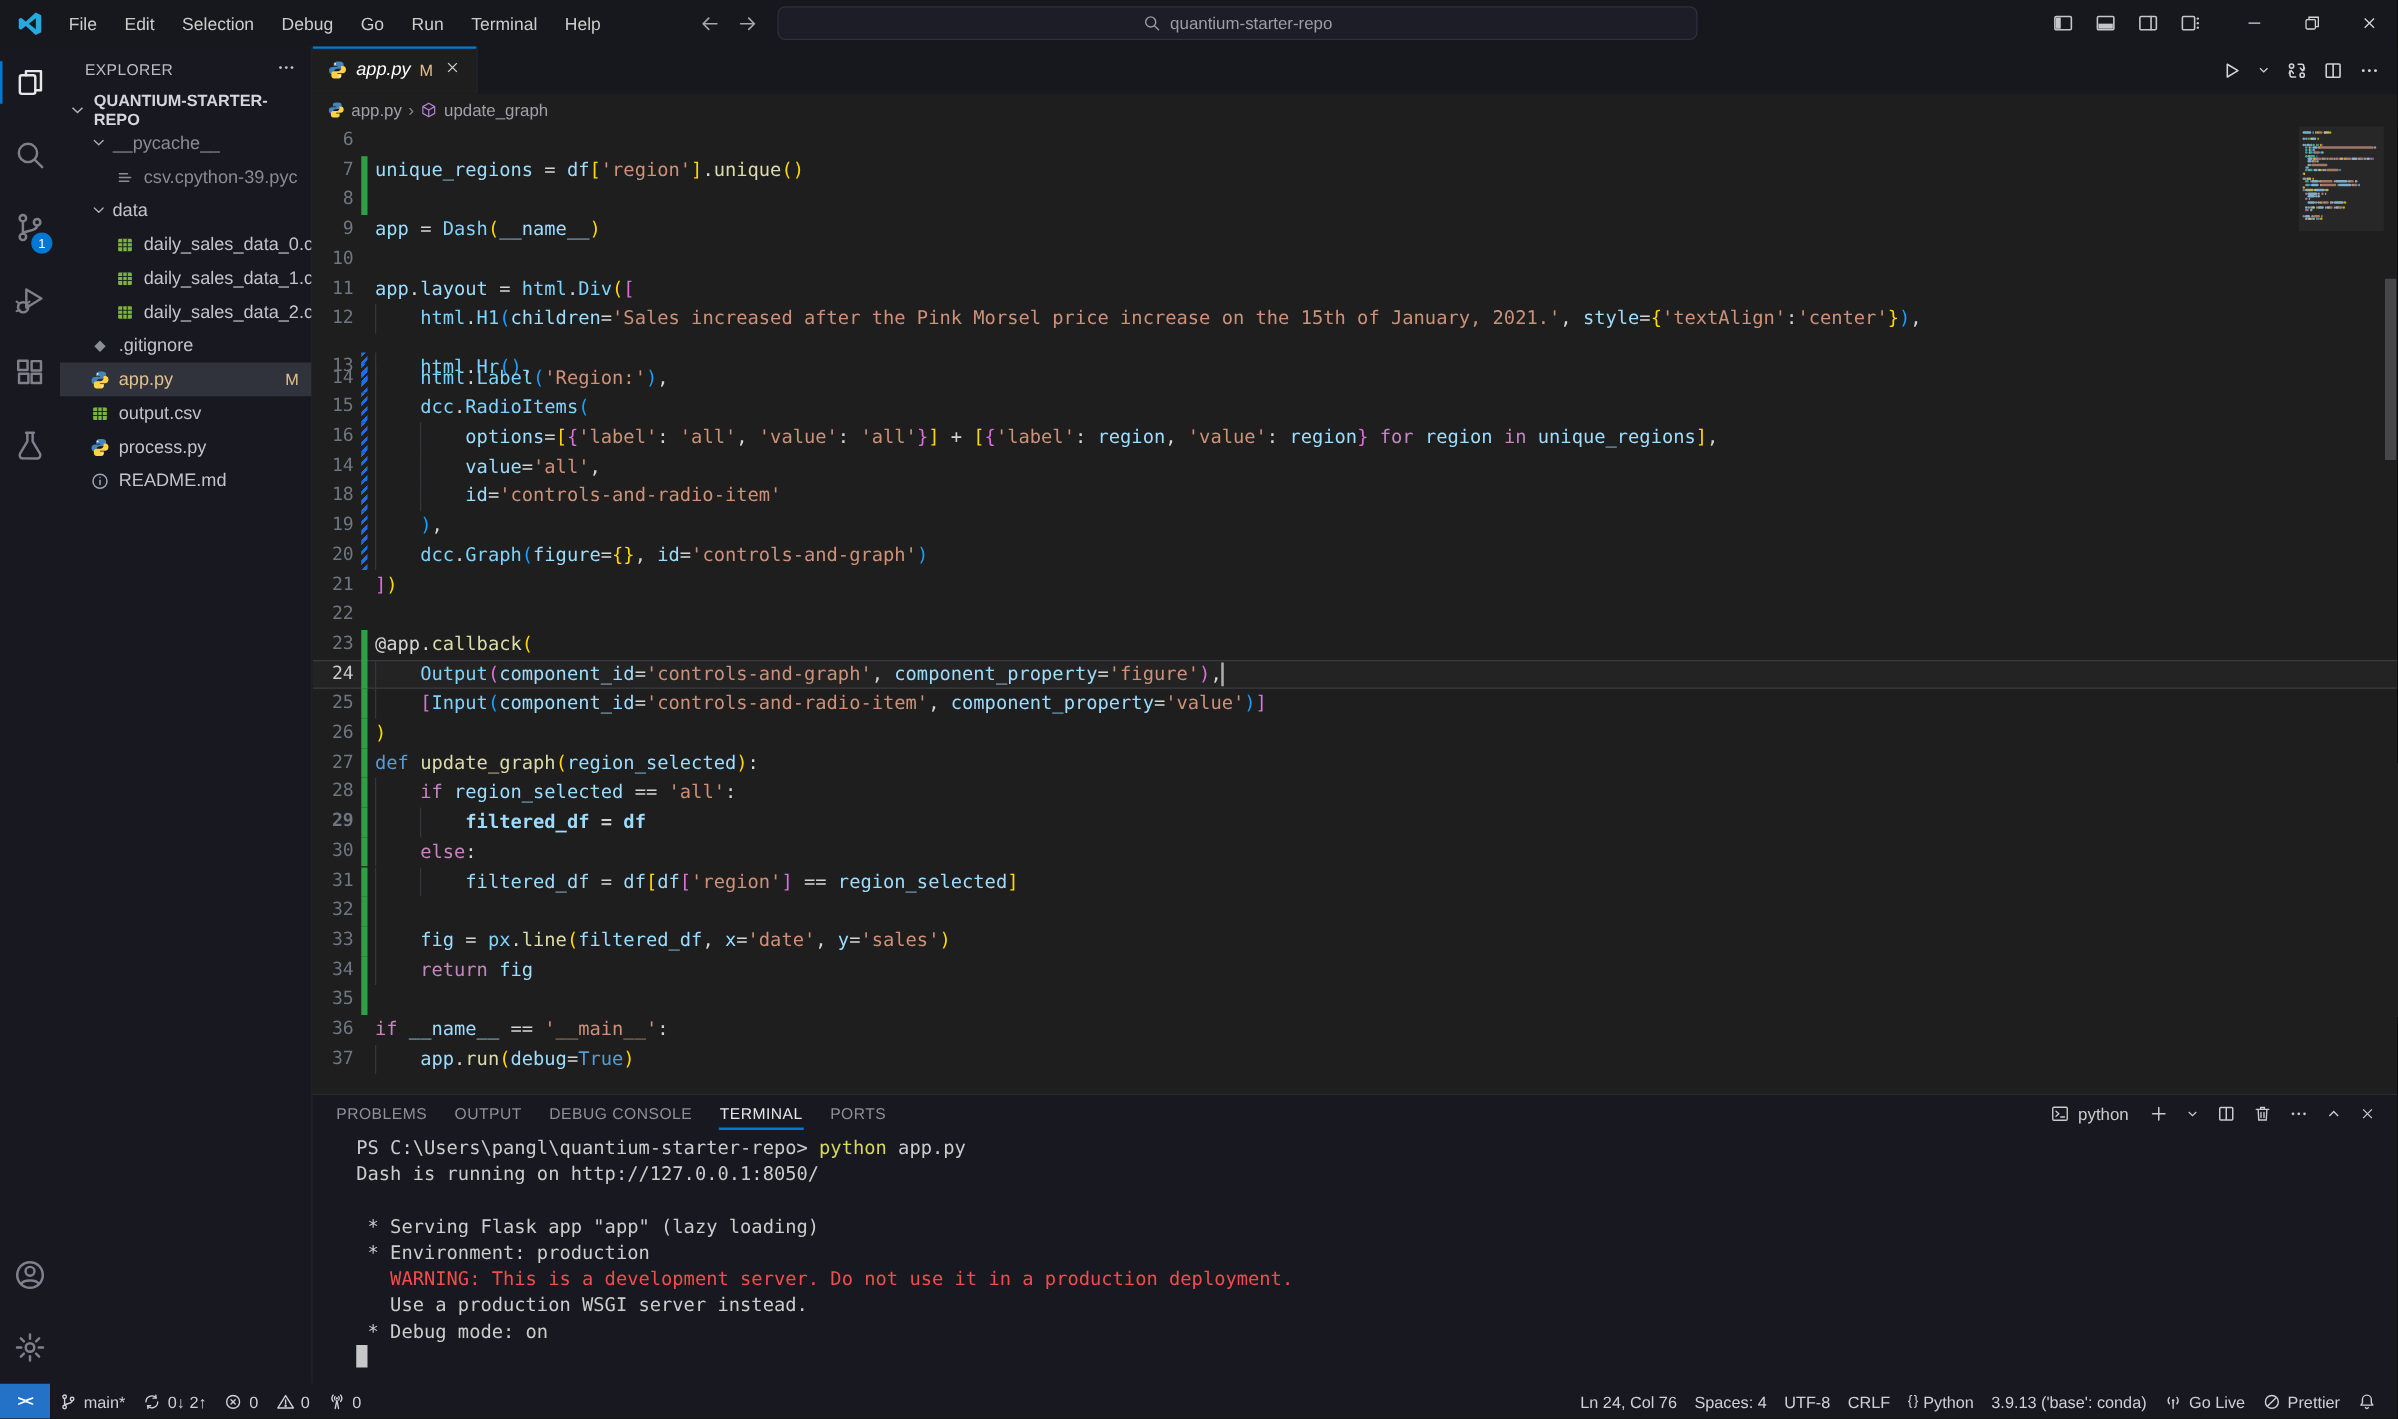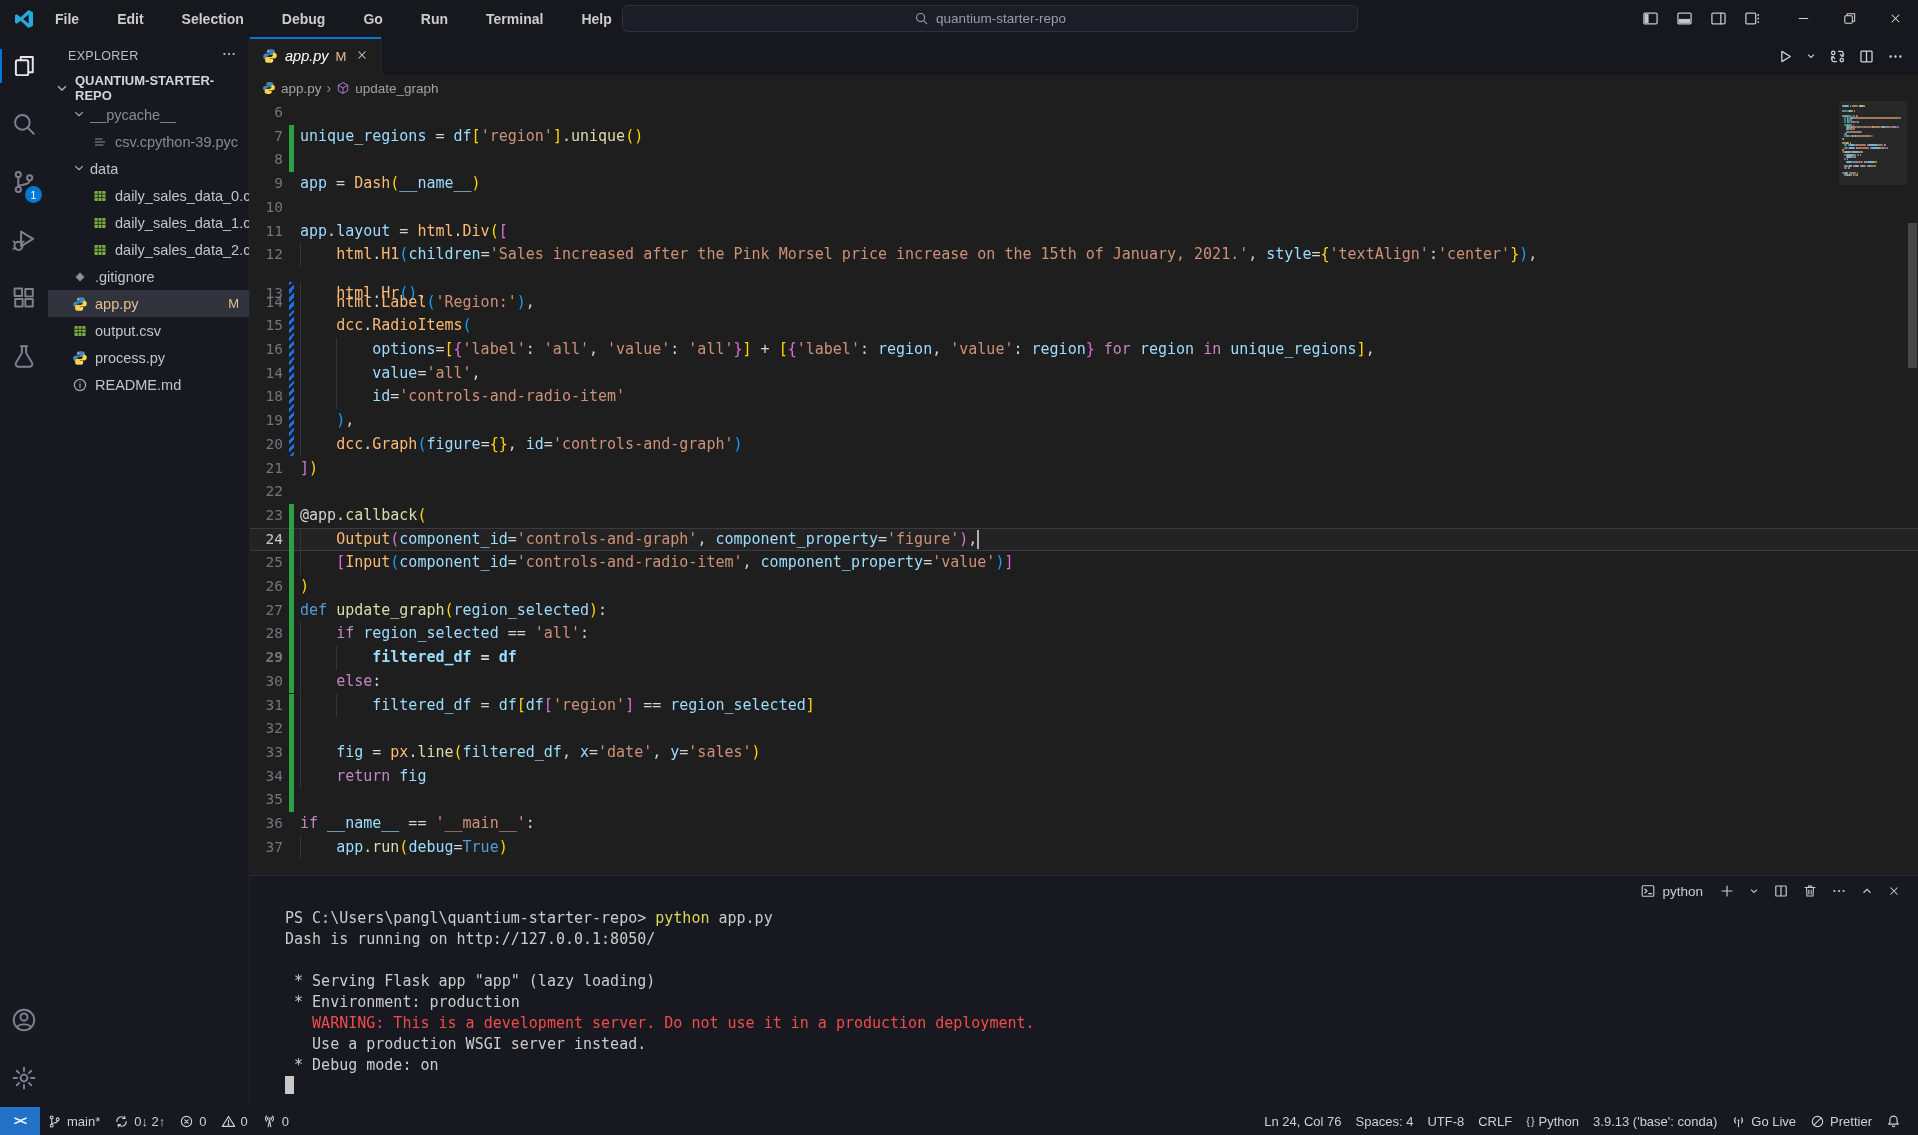--- a/index.html
+++ b/index.html
@@ -3,21 +3,21 @@
 <meta charset="utf-8">
 <style>
   * { margin:0; padding:0; box-sizing:border-box; }
   html,body { background:#000; }
   body { font-family:"Liberation Sans", sans-serif; }
   .window { position:relative; width:1918px; height:1135px; background:#1e1e1e; overflow:hidden; color:#cccccc; }
 
   
   .titlebar { position:absolute; top:0; left:0; right:0; height:37px; background:#17171e; display:flex; align-items:center; z-index:30; }
   .tb-logo { width:20px; height:20px; margin:0 12px 0 14px; flex:0 0 auto; }
-  .menubar { display:flex; gap:20px;font-weight:bold; }
+  .menubar { display:flex; gap:4px; }
   .menu-item { padding:4px 9px; font-size:14px; color:#cccccc; border-radius:5px; cursor:default; }
   .nav-arrows { display:flex; gap:14px; margin-left:70px; color:#b8b8b8; }
   .nav-arrows .icon16 { opacity:.9; }
   .searchbox { position:absolute; left:622px; top:5px; width:736px; height:27px; background:#1d1d27; border:1px solid #31313d; border-radius:6px; display:flex; align-items:center; justify-content:center; gap:6px; color:#9d9da6; font-size:13.5px; }
   .tb-right { position:absolute; right:0; top:0; height:37px; display:flex; align-items:center; }
   .layout-icons { display:flex; gap:6px; margin-right:14px; color:#c5c5cc; }
   .layout-icons .tbtn { width:28px; height:26px; display:flex; align-items:center; justify-content:center; border-radius:5px; }
   .win-controls { display:flex; height:37px; }
   .win-btn { width:46px; height:37px; display:flex; align-items:center; justify-content:center; color:#d6d6d6; }
 
@@ -66,21 +66,21 @@
   .cl { position:absolute; left:0; right:0; height:23.7px; line-height:23.7px; white-space:pre; }
   .cl .lnum { position:absolute; left:0; width:33px; text-align:right; color:#6e7681; font-size:14.5px; }
   .cl.cur .lnum { color:#c9c9c9; }
   .cl.cur { background:rgba(90,90,95,.09); box-shadow:inset 0 1px 0 #3a3a40, inset 0 -1px 0 #3a3a40; }
   .gitbar { position:absolute; left:39px; top:0; bottom:0; width:5px; }
   .git-add { background:#2ea043; }
   .git-mod { background:repeating-linear-gradient(135deg,#1f6feb 0 2.5px,rgba(0,0,0,0) 2.5px 5.5px); }
   .guide { position:absolute; top:0; bottom:0; width:1px; background:#35353b; }
   .codetext { position:absolute; left:50px; }
   .tk-k { color:#C586C0; } .tk-d { color:#569CD6; } .tk-f { color:#DCDCAA; }
-  .tk-c { color:#fdba74; } .tk-s { color:#CE9178; } .tk-v { color:#9CDCFE; }
+  .tk-c { color:#7dd3fc; } .tk-s { color:#CE9178; } .tk-v { color:#9CDCFE; }
   .tk-t { color:#D4D4D4; } .tk-b1 { color:#FFD700; } .tk-b2 { color:#DA70D6; } .tk-b3 { color:#179FFF; }
   .cursor-caret { position:absolute; width:1.5px; height:19px; top:2px; background:#aeafad; }
   .minimap { position:absolute; right:14px; top:2px; width:62px; height:80px; }
   .minimap-inner { position:absolute; inset:0; }
   .mm-seg { position:absolute; height:2px; border-radius:1px; opacity:.75; }
   .mm-slider { position:absolute; inset:-2px -3px; background:rgba(255,255,255,.045); }
   .vscroll { position:absolute; right:1px; top:122px; width:9px; height:145px; background:rgba(140,140,145,.38); }
 
   
   .panel { position:absolute; left:0; right:0; bottom:0; height:232px; background:#181820; border-top:1px solid #2a2a33; }
@@ -646,20 +646,27 @@
             <span class="mm-seg" style="top: 71.3px; left: 10.84px; width: 1.5px; background: rgb(187, 187, 187);"></span>
             <span class="mm-seg" style="top: 71.3px; left: 11.76px; width: 2.08px; background: rgb(86, 156, 214);"></span>
             <span class="mm-seg" style="top: 71.3px; left: 14.24px; width: 1.5px; background: rgb(255, 215, 0);"></span>
           </div>
       </div>
       <div class="vscroll"></div>
     </div>
 
     <div class="panel">
       <div class="panel-header">
+        <div class="panel-tabs" id="panel-tabs">
+            <div class="ptab">PROBLEMS</div>
+            <div class="ptab">OUTPUT</div>
+            <div class="ptab">DEBUG CONSOLE</div>
+            <div class="ptab active">TERMINAL</div>
+            <div class="ptab">PORTS</div>
+          </div>
         <div class="panel-actions">
           <span class="term-label">
             <span class="icon16">
                 <svg viewBox="0 0 16 16" width="16" height="16" fill="none" stroke="currentColor" stroke-width="1.1">
                   <rect x="2.2" y="2.8" width="11.6" height="10.4" rx="1"></rect>
                   <path d="M4.8 6l2.3 2-2.3 2M8.6 10.6h3" stroke-linecap="round" stroke-linejoin="round"></path>
                 </svg>
               </span>
             <span>python</span>
           </span>

